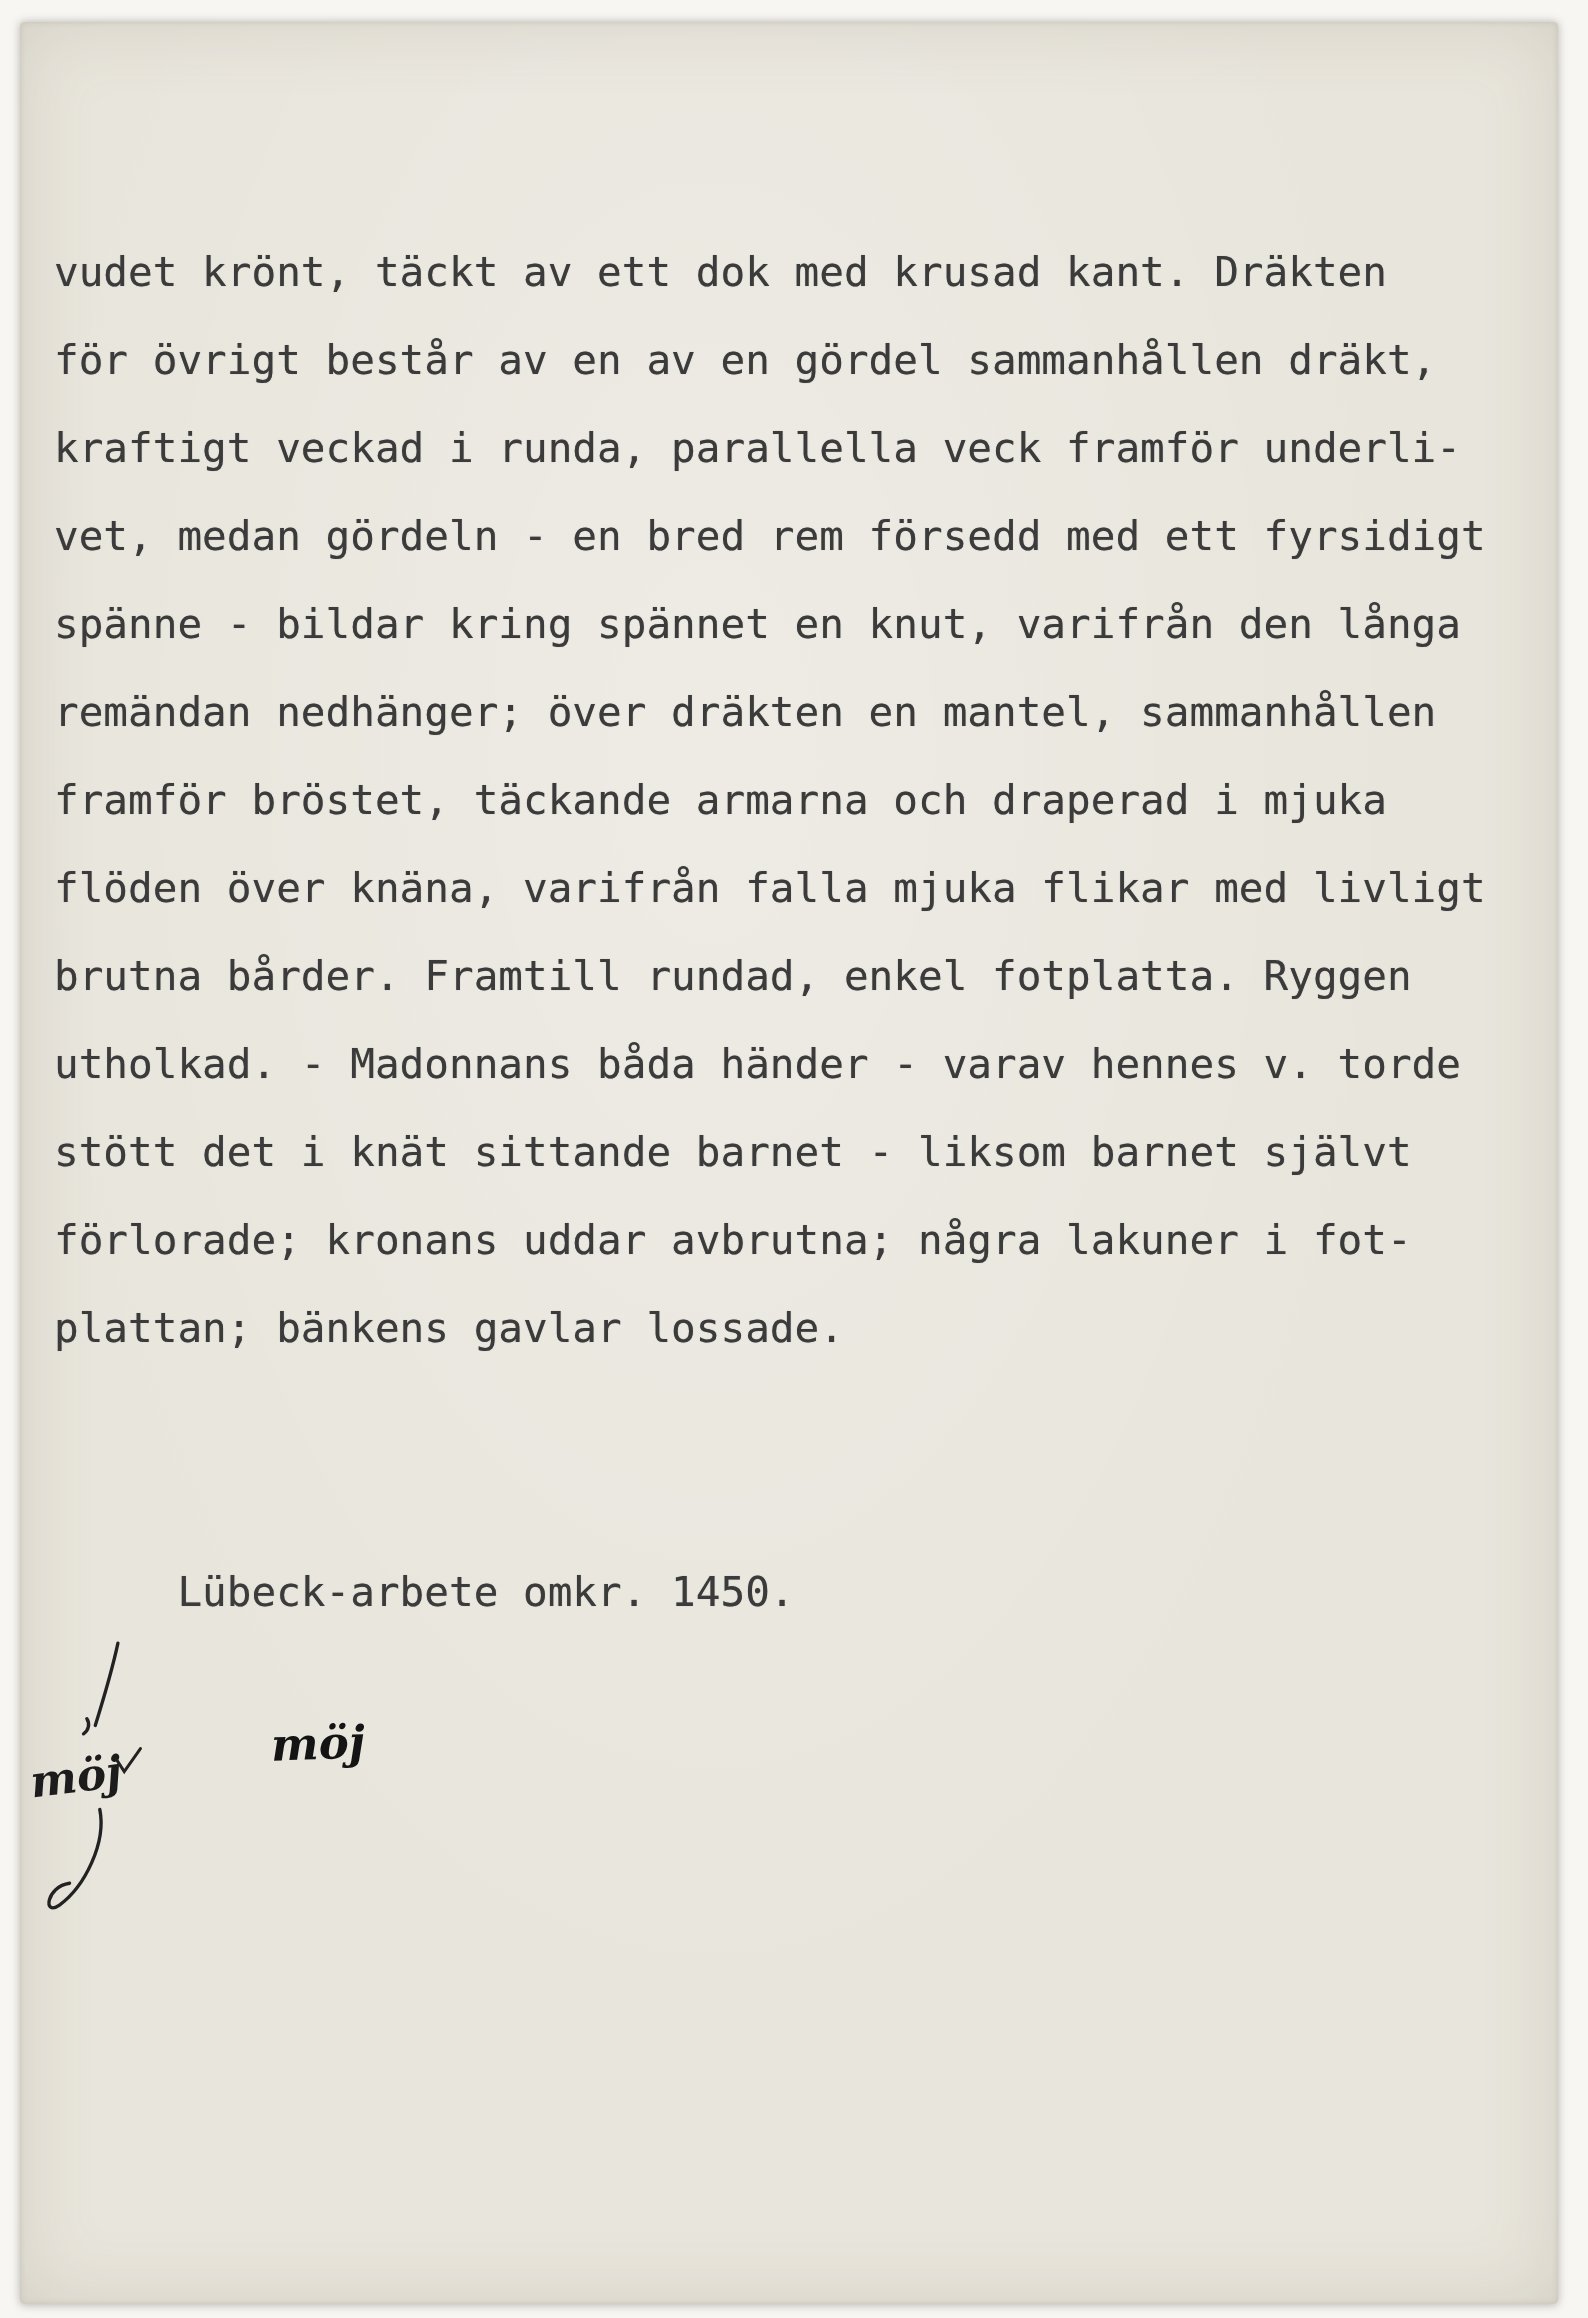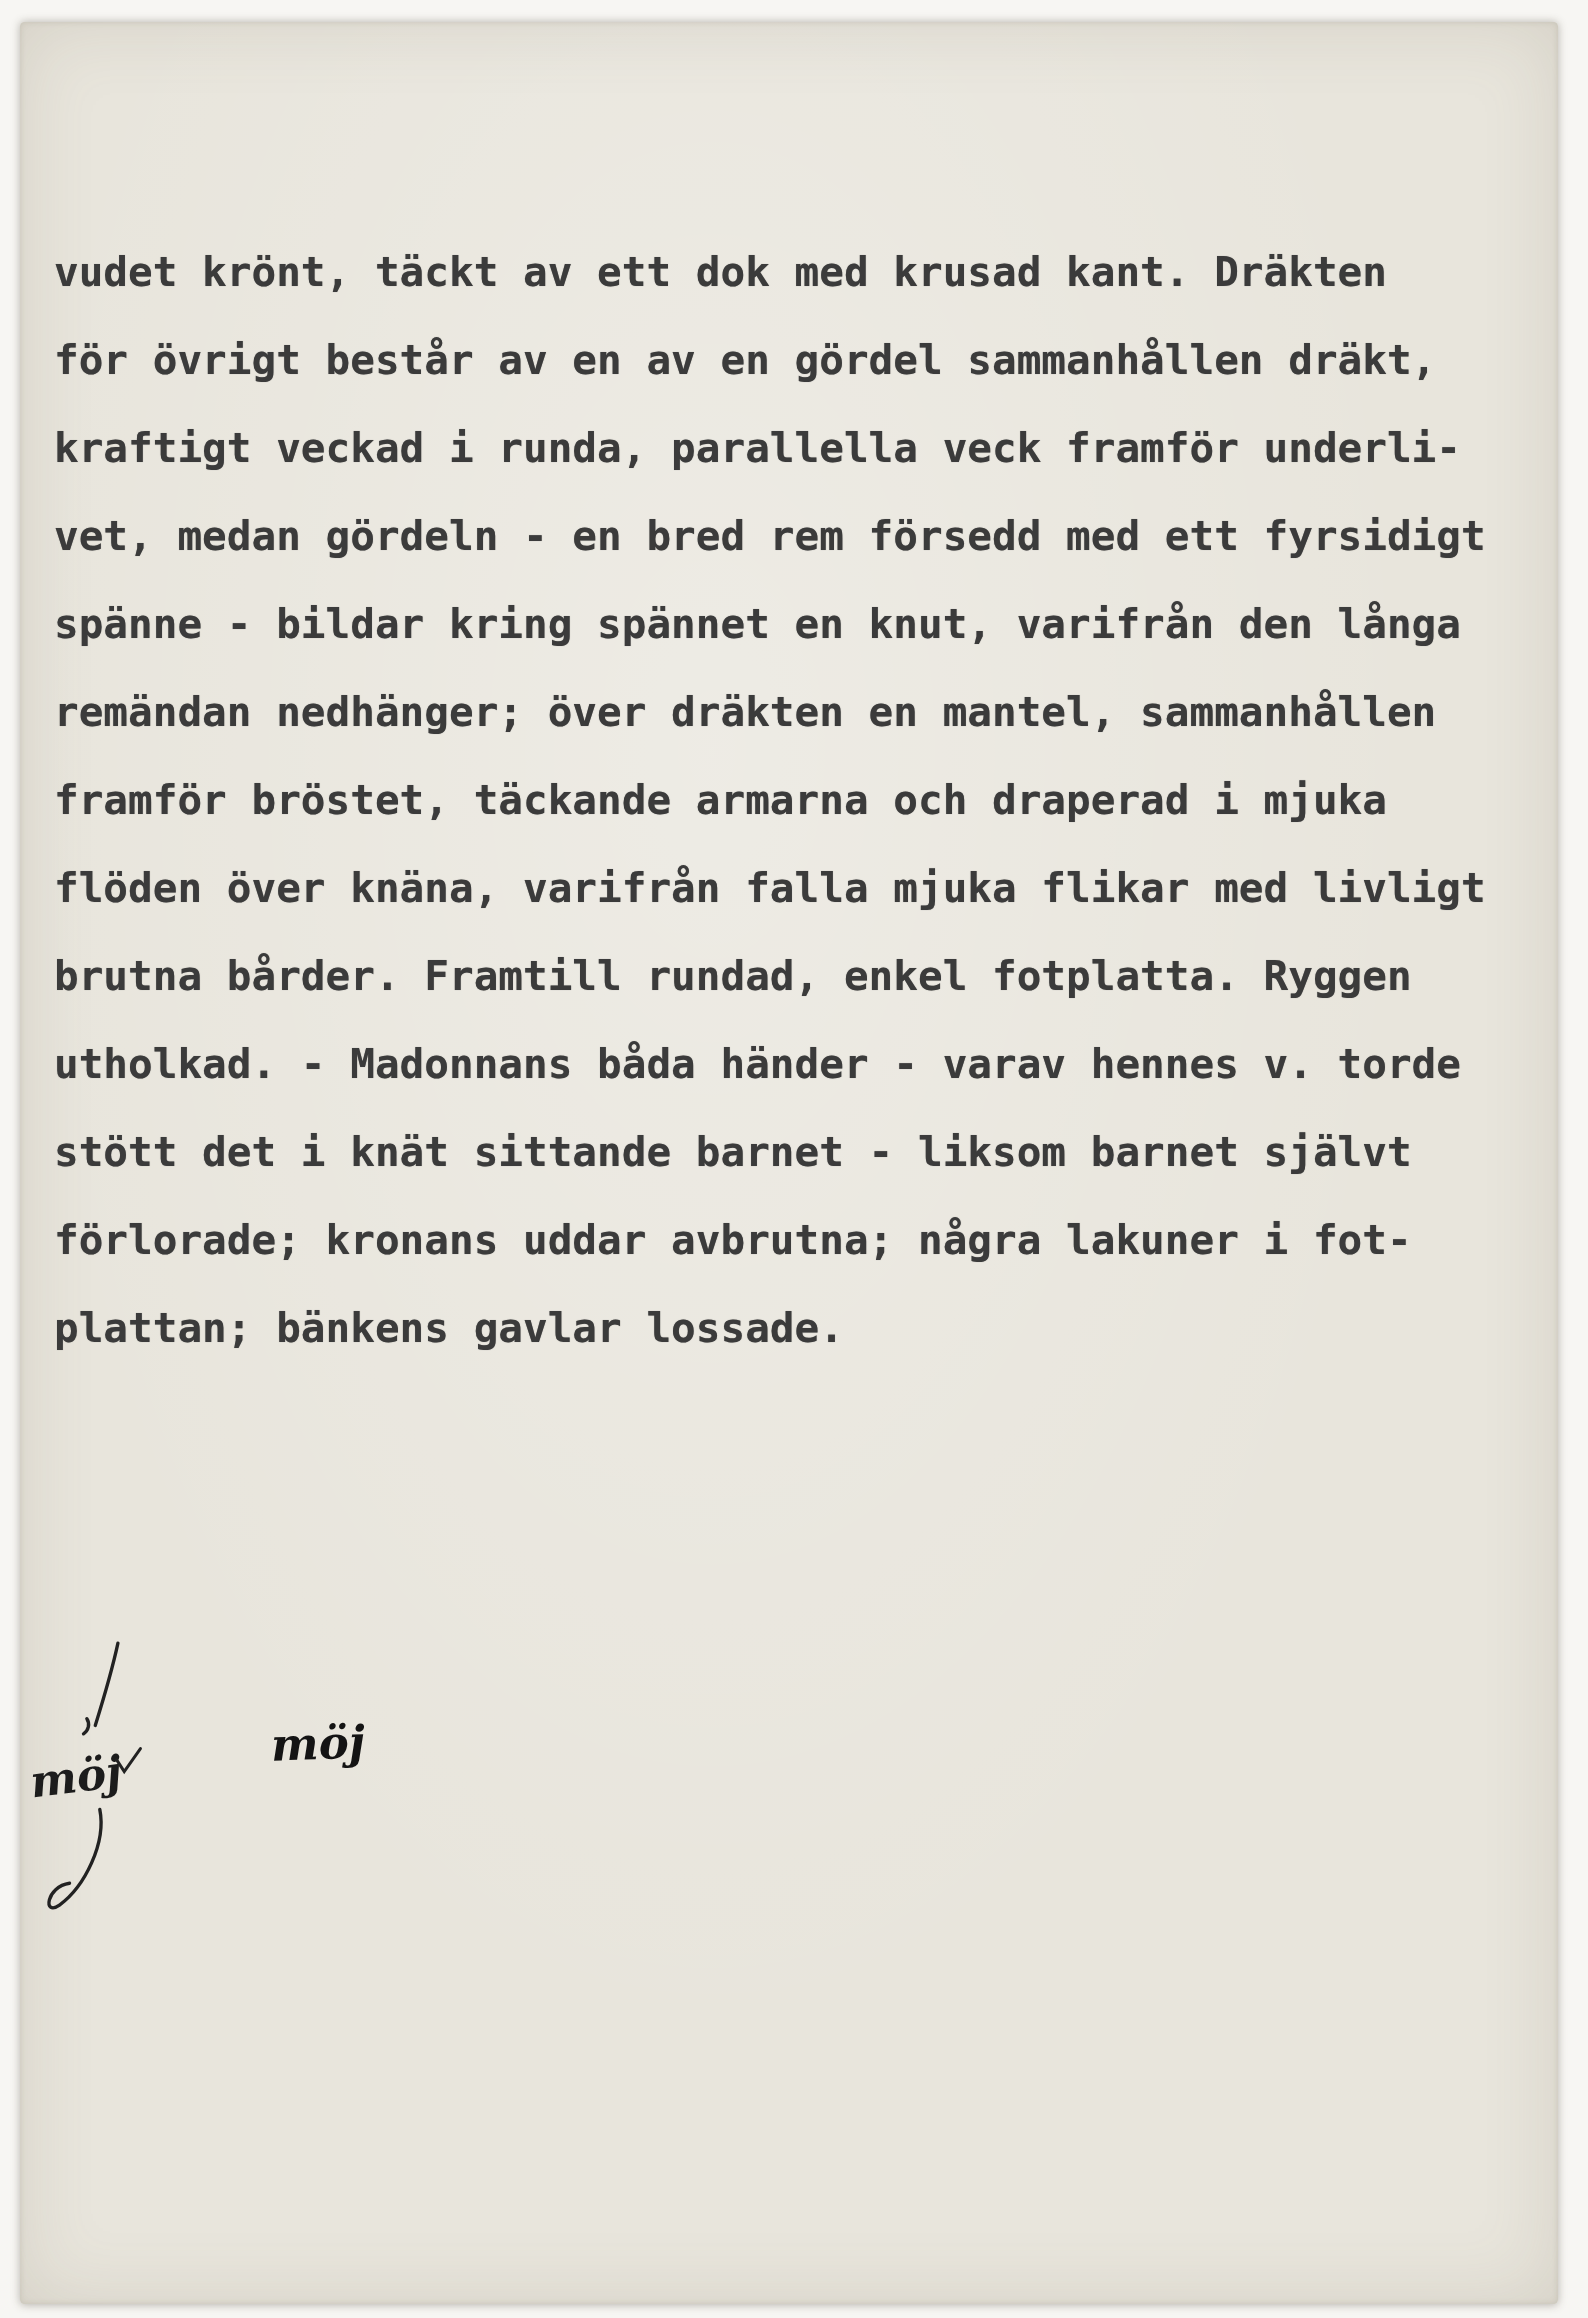--- a/index.html
+++ b/index.html
@@ -37,21 +37,20 @@
     right: 11.8px;
     color: #3b3b3b;
     font-size: 41px;
     line-height: 88px;
     letter-spacing: 0px;
     white-space: pre-wrap;
     text-shadow: 0 0 0.8px rgba(59,59,59,0.55);
   }
   .para {
     margin: 0;
-    font-weight: bold;
   }
   
   .hw {
     position: absolute;
     font-family: "DejaVu Serif", serif;
     font-style: italic;
     color: #1c1c1c;
   }
   .hw-margin-note {
     left: 10px;
@@ -93,20 +92,21 @@
 vet, medan gördeln - en bred rem försedd med ett fyrsidigt
 spänne - bildar kring spännet en knut, varifrån den långa
 remändan nedhänger; över dräkten en mantel, sammanhållen
 framför bröstet, täckande armarna och draperad i mjuka
 flöden över knäna, varifrån falla mjuka flikar med livligt
 brutna bårder. Framtill rundad, enkel fotplatta. Ryggen
 utholkad. - Madonnans båda händer - varav hennes v. torde
 stött det i knät sittande barnet - liksom barnet självt
 förlorade; kronans uddar avbrutna; några lakuner i fot-
 plattan; bänkens gavlar lossade.</p>
+    <p class="para">     Lübeck-arbete omkr. 1450.</p>
     
     
     
   </div>
 
   <svg id="stroke-mark" class="hw-svg" width="47" height="101" viewBox="0 0 56 120">
     <path d="M44,6 C38,34 27,72 17,104" stroke-width="4"></path>
     <path d="M7,96 C11,102 9,110 3,114" stroke-width="4"></path>
   </svg>
 

